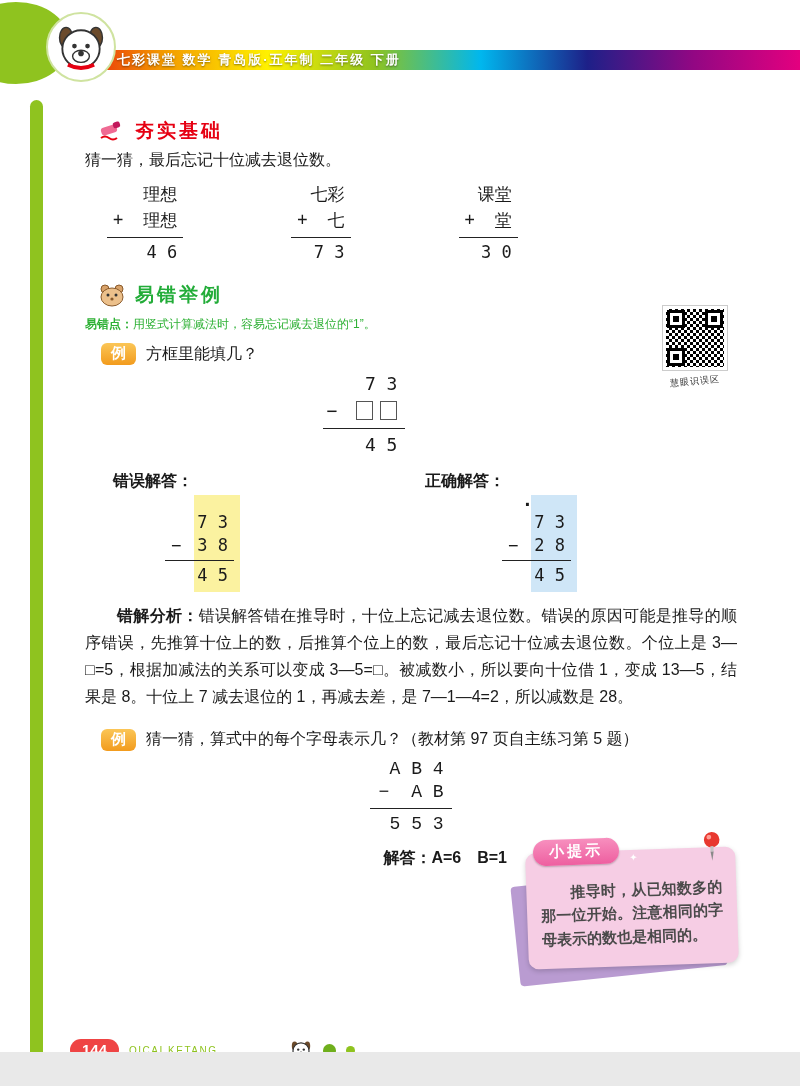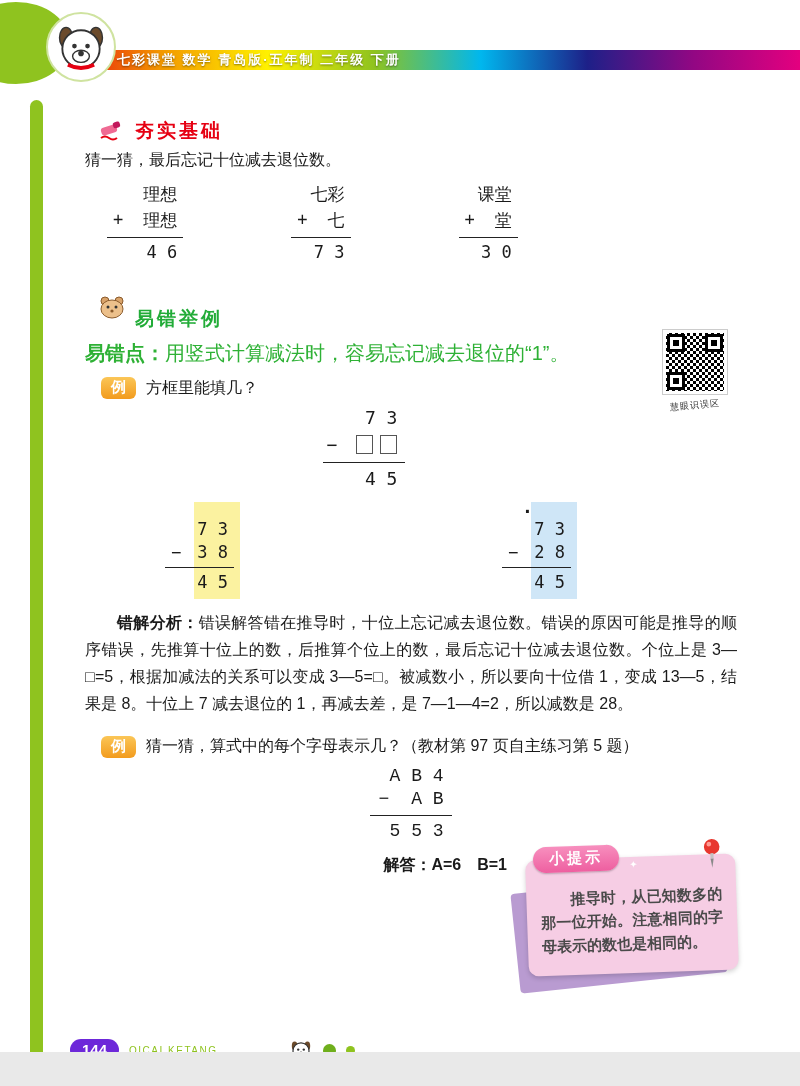--- a/index.html
+++ b/index.html
@@ -14,31 +14,31 @@
   .header-title { color:#fff; font-size:13px; font-weight:bold; margin-left:62px; letter-spacing:2px; text-shadow:0 1px 2px rgba(0,0,0,.45); white-space:nowrap; }
   .logo-circle { position:absolute; left:46px; top:12px; width:70px; height:70px; background:#fff; border-radius:50%; border:2px solid #cfe3a0; display:flex; align-items:center; justify-content:center; }
 
   
   .left-strip { position:absolute; left:30px; top:100px; width:13px; height:986px; background:#8fc31f; border-radius:7px; }
 
   
   .content { position:absolute; left:85px; top:108px; width:652px; }
   .sec-head { display:flex; align-items:center; gap:10px; margin:10px 0 6px 14px; }
   .sec-title { font-size:19px; font-weight:bold; letter-spacing:3px; }
-  .t-red { color:#e60012; } .t-green { color:#22ac38;margin-top:24px; } .t-magenta { color:#e4007f; }
+  .t-red { color:#e60012; } .t-green { color:#22ac38; } .t-magenta { color:#e4007f; }
 
   .intro { font-size:16px; margin:4px 0 12px; }
 
   .probs-row { display:flex; gap:108px; margin:6px 0 20px 22px; }
   .vprob { display:inline-block; font-family:"DejaVu Sans Mono", monospace; font-size:17px; }
   .vprob .r1 { text-align:right; padding:0 6px 3px; }
   .vprob .r2 { display:flex; justify-content:space-between; gap:20px; padding:0 6px 5px; border-bottom:1.6px solid #222; }
   .vprob .r3 { text-align:right; padding:4px 6px 0; }
 
-  .err-line { color:#2eb135; font-size:20px; margin:8px 0 4px; }
+  .err-line { color:#2eb135; font-size:12px; margin:8px 0 4px; }
   .err-line .b { font-weight:bold; }
   .ex-line { margin:10px 0 8px 16px; font-size:16px; display:flex; align-items:center; gap:10px; }
   .ex-badge { background:linear-gradient(#fbc657,#f29b1d); color:#fff; font-weight:bold; padding:1px 10px 2px; border-radius:6px; font-size:15px; flex:0 0 auto; }
 
   
   .qr-wrap { float:right; width:76px; margin:-8px 4px 8px 14px; text-align:center; }
   .qr { width:64px; height:64px; margin:0 auto; position:relative;
     background:conic-gradient(#000 25%, #fff 0 50%, #000 0 75%, #fff 0);
     background-size:6px 6px; border:3px solid #fff; outline:1px solid #ccc; }
   .qr .finder { position:absolute; width:18px; height:18px; background:#fff; border:3px solid #000; }
@@ -90,21 +90,21 @@
   .tip-title { position:absolute; top:-13px; left:8px; background:linear-gradient(#f78fbe,#ee5fa0); color:#fff; font-weight:bold; font-size:15px; padding:3px 16px 4px; border-radius:15px; letter-spacing:3px; box-shadow:0 1px 2px rgba(0,0,0,.25); }
   .sparkle { position:absolute; color:#fff; font-size:10px; }
   .sp1 { top:-18px; left:2px; } .sp2 { top:2px; left:104px; }
   .tip-pin { position:absolute; top:-16px; right:12px; }
   .tip-text { font-size:15px; font-weight:bold; color:#4a4a4a; line-height:1.55; text-indent:2em; text-align:justify; }
 
   .clearfix::after { content:""; display:block; clear:both; }
 
   
   .footer { position:absolute; left:70px; top:1038px; display:flex; align-items:center; gap:10px; }
-  .page-pill { background:#6d28d9; color:#fff; font-weight:bold; font-size:15px; padding:2px 12px 3px; border-radius:14px; }
+  .page-pill { background:#ef4444; color:#fff; font-weight:bold; font-size:15px; padding:2px 12px 3px; border-radius:14px; }
   .brand { color:#8fc31f; font-size:10px; letter-spacing:1.5px; }
   .footer-dog { margin-left:62px; display:flex; align-items:center; }
   .dot { border-radius:50%; display:inline-block; }
   .dot-big { width:13px; height:13px; background:#6faf1c; }
   .dot-small { width:9px; height:9px; background:#8fc31f; }
 </style>
 </head>
 <body>
 
 <div class="page">
@@ -207,20 +207,24 @@
           <div class="b-top">7 3</div>
           <div class="b-op">
             <span class="sign">−</span>
             <span class="box"></span>
             <span class="box"></span>
           </div>
           <div class="b-res">4 5</div>
         </div>
       </div>
 
+      <div class="sol-labels">
+        <span class="lab1">错误解答：</span>
+        <span class="lab2">正确解答：</span>
+      </div>
 
       <div class="works-row">
         <div class="work wrong">
           <span class="hl"></span>
           <div class="dotrow"></div>
           <div class="w1">7 3</div>
           <div class="w2">
             <span>−</span>
             <span>3 8</span>
           </div>

